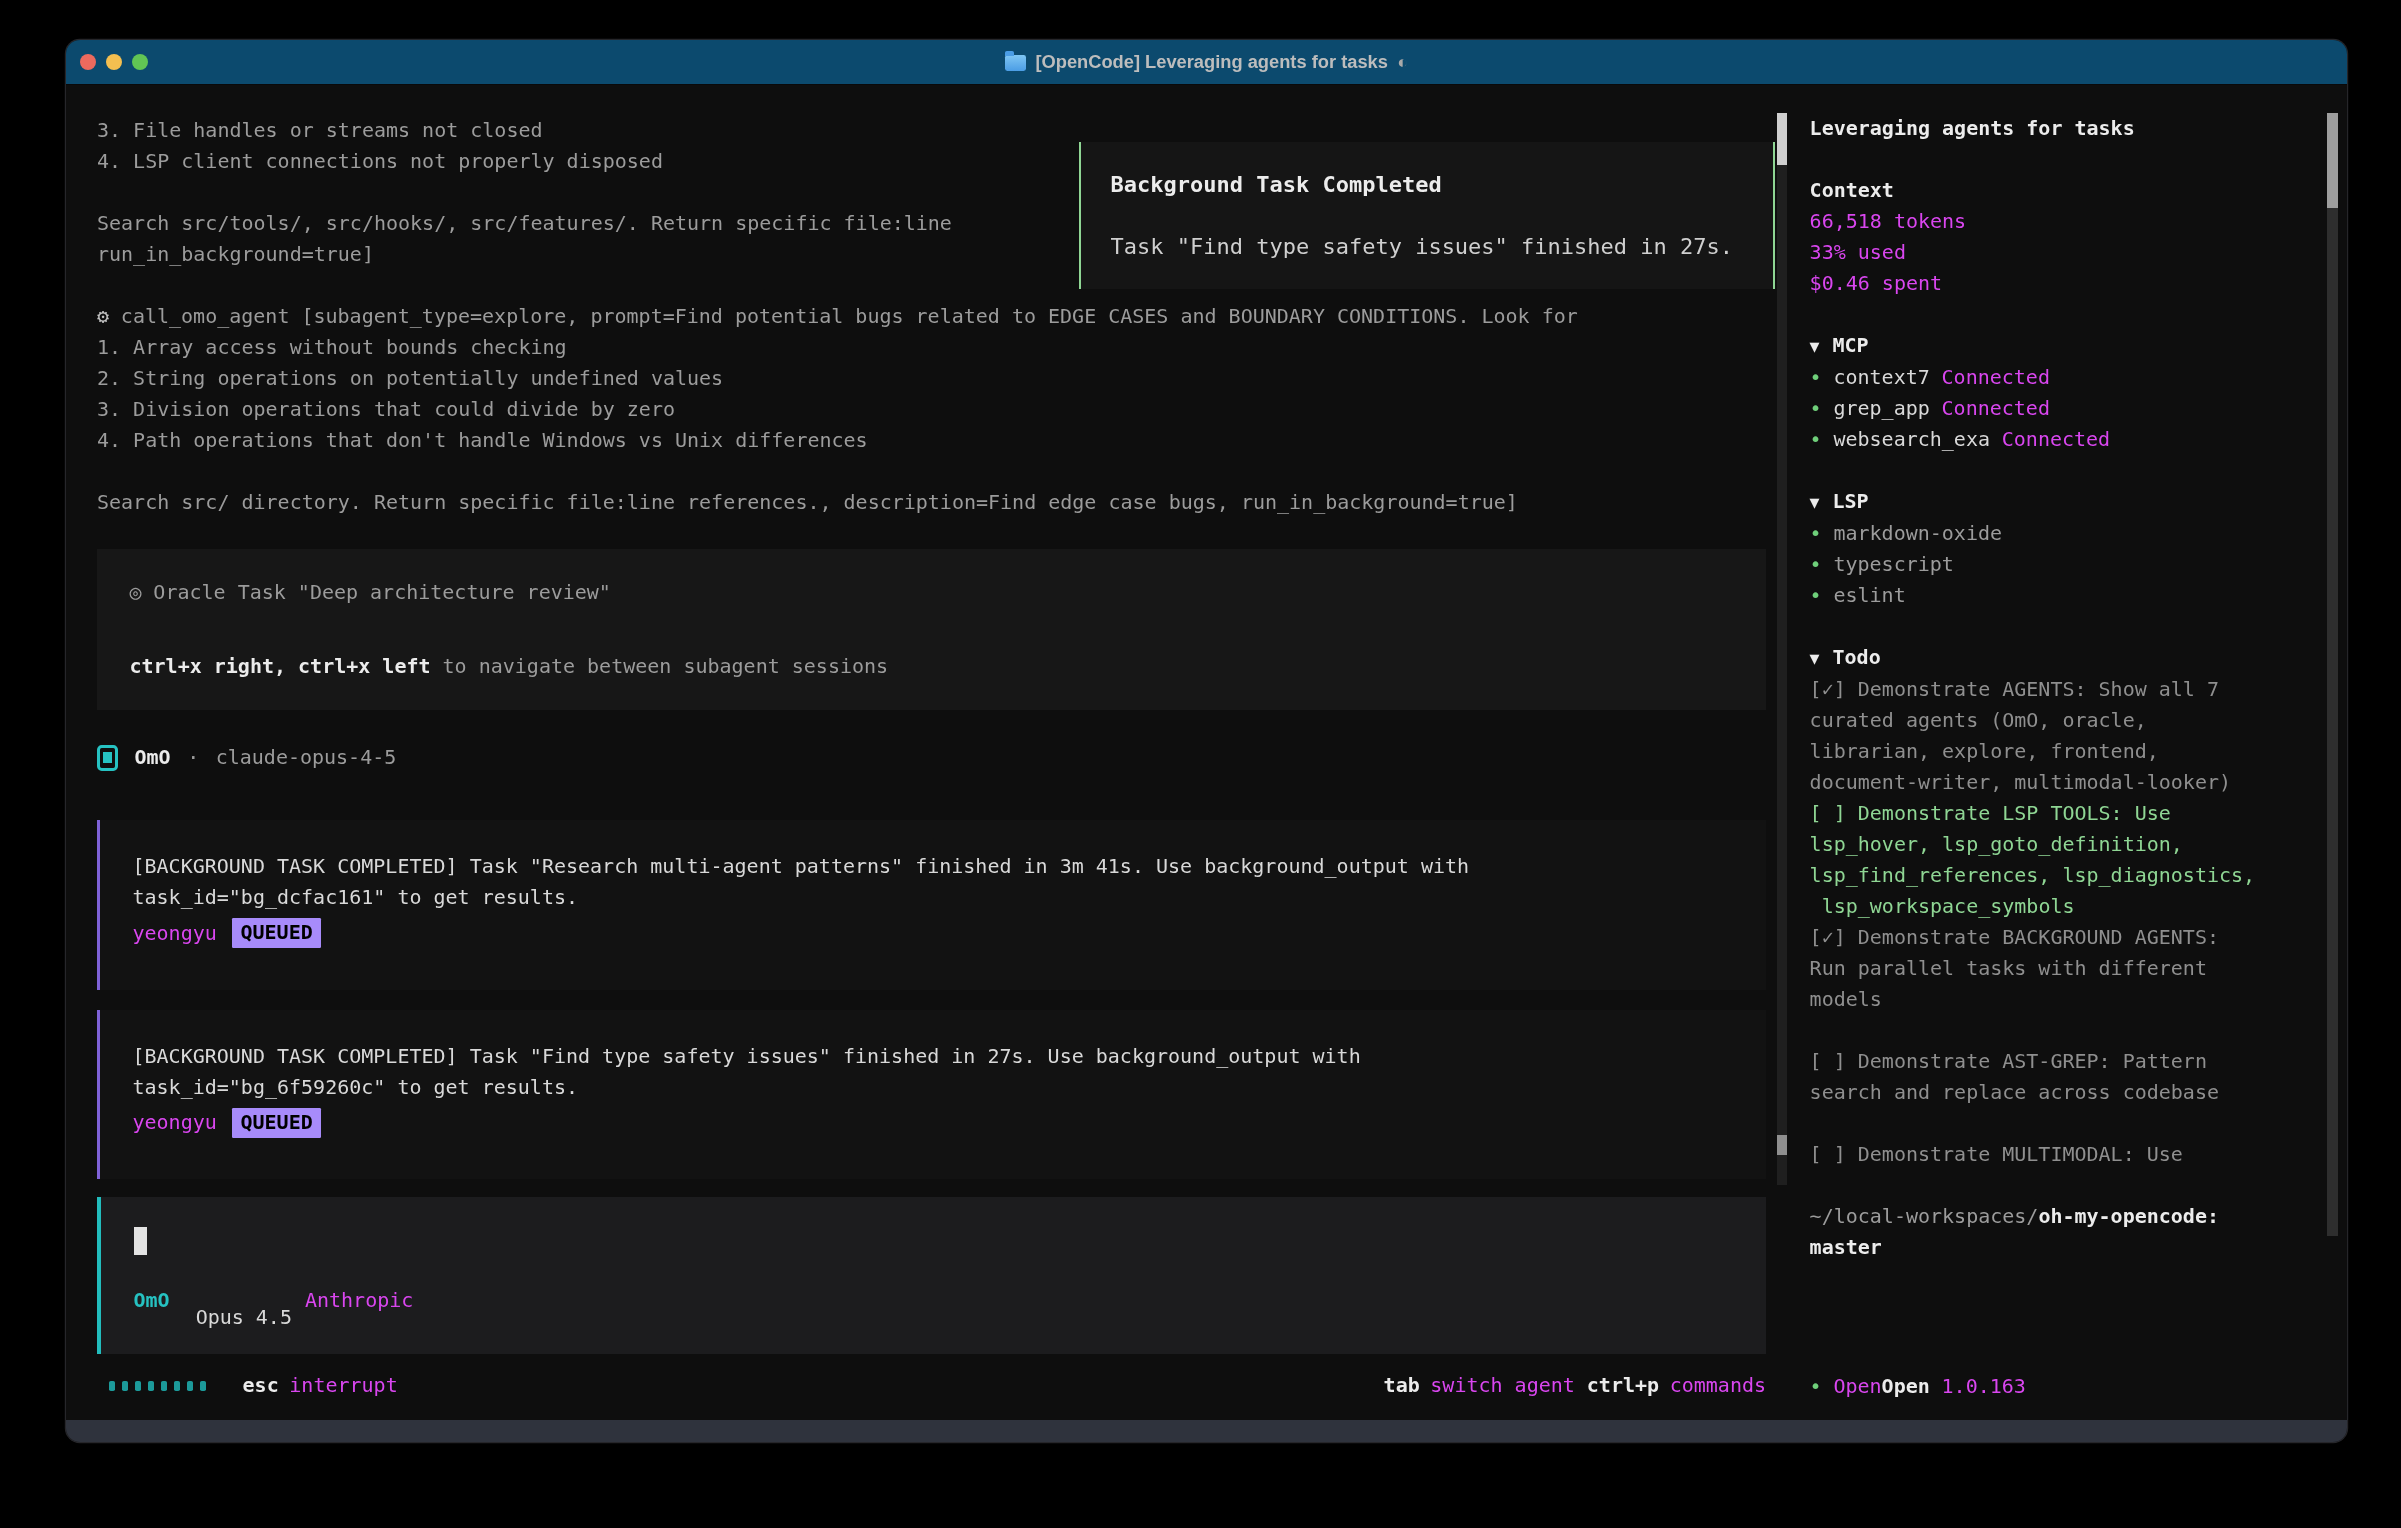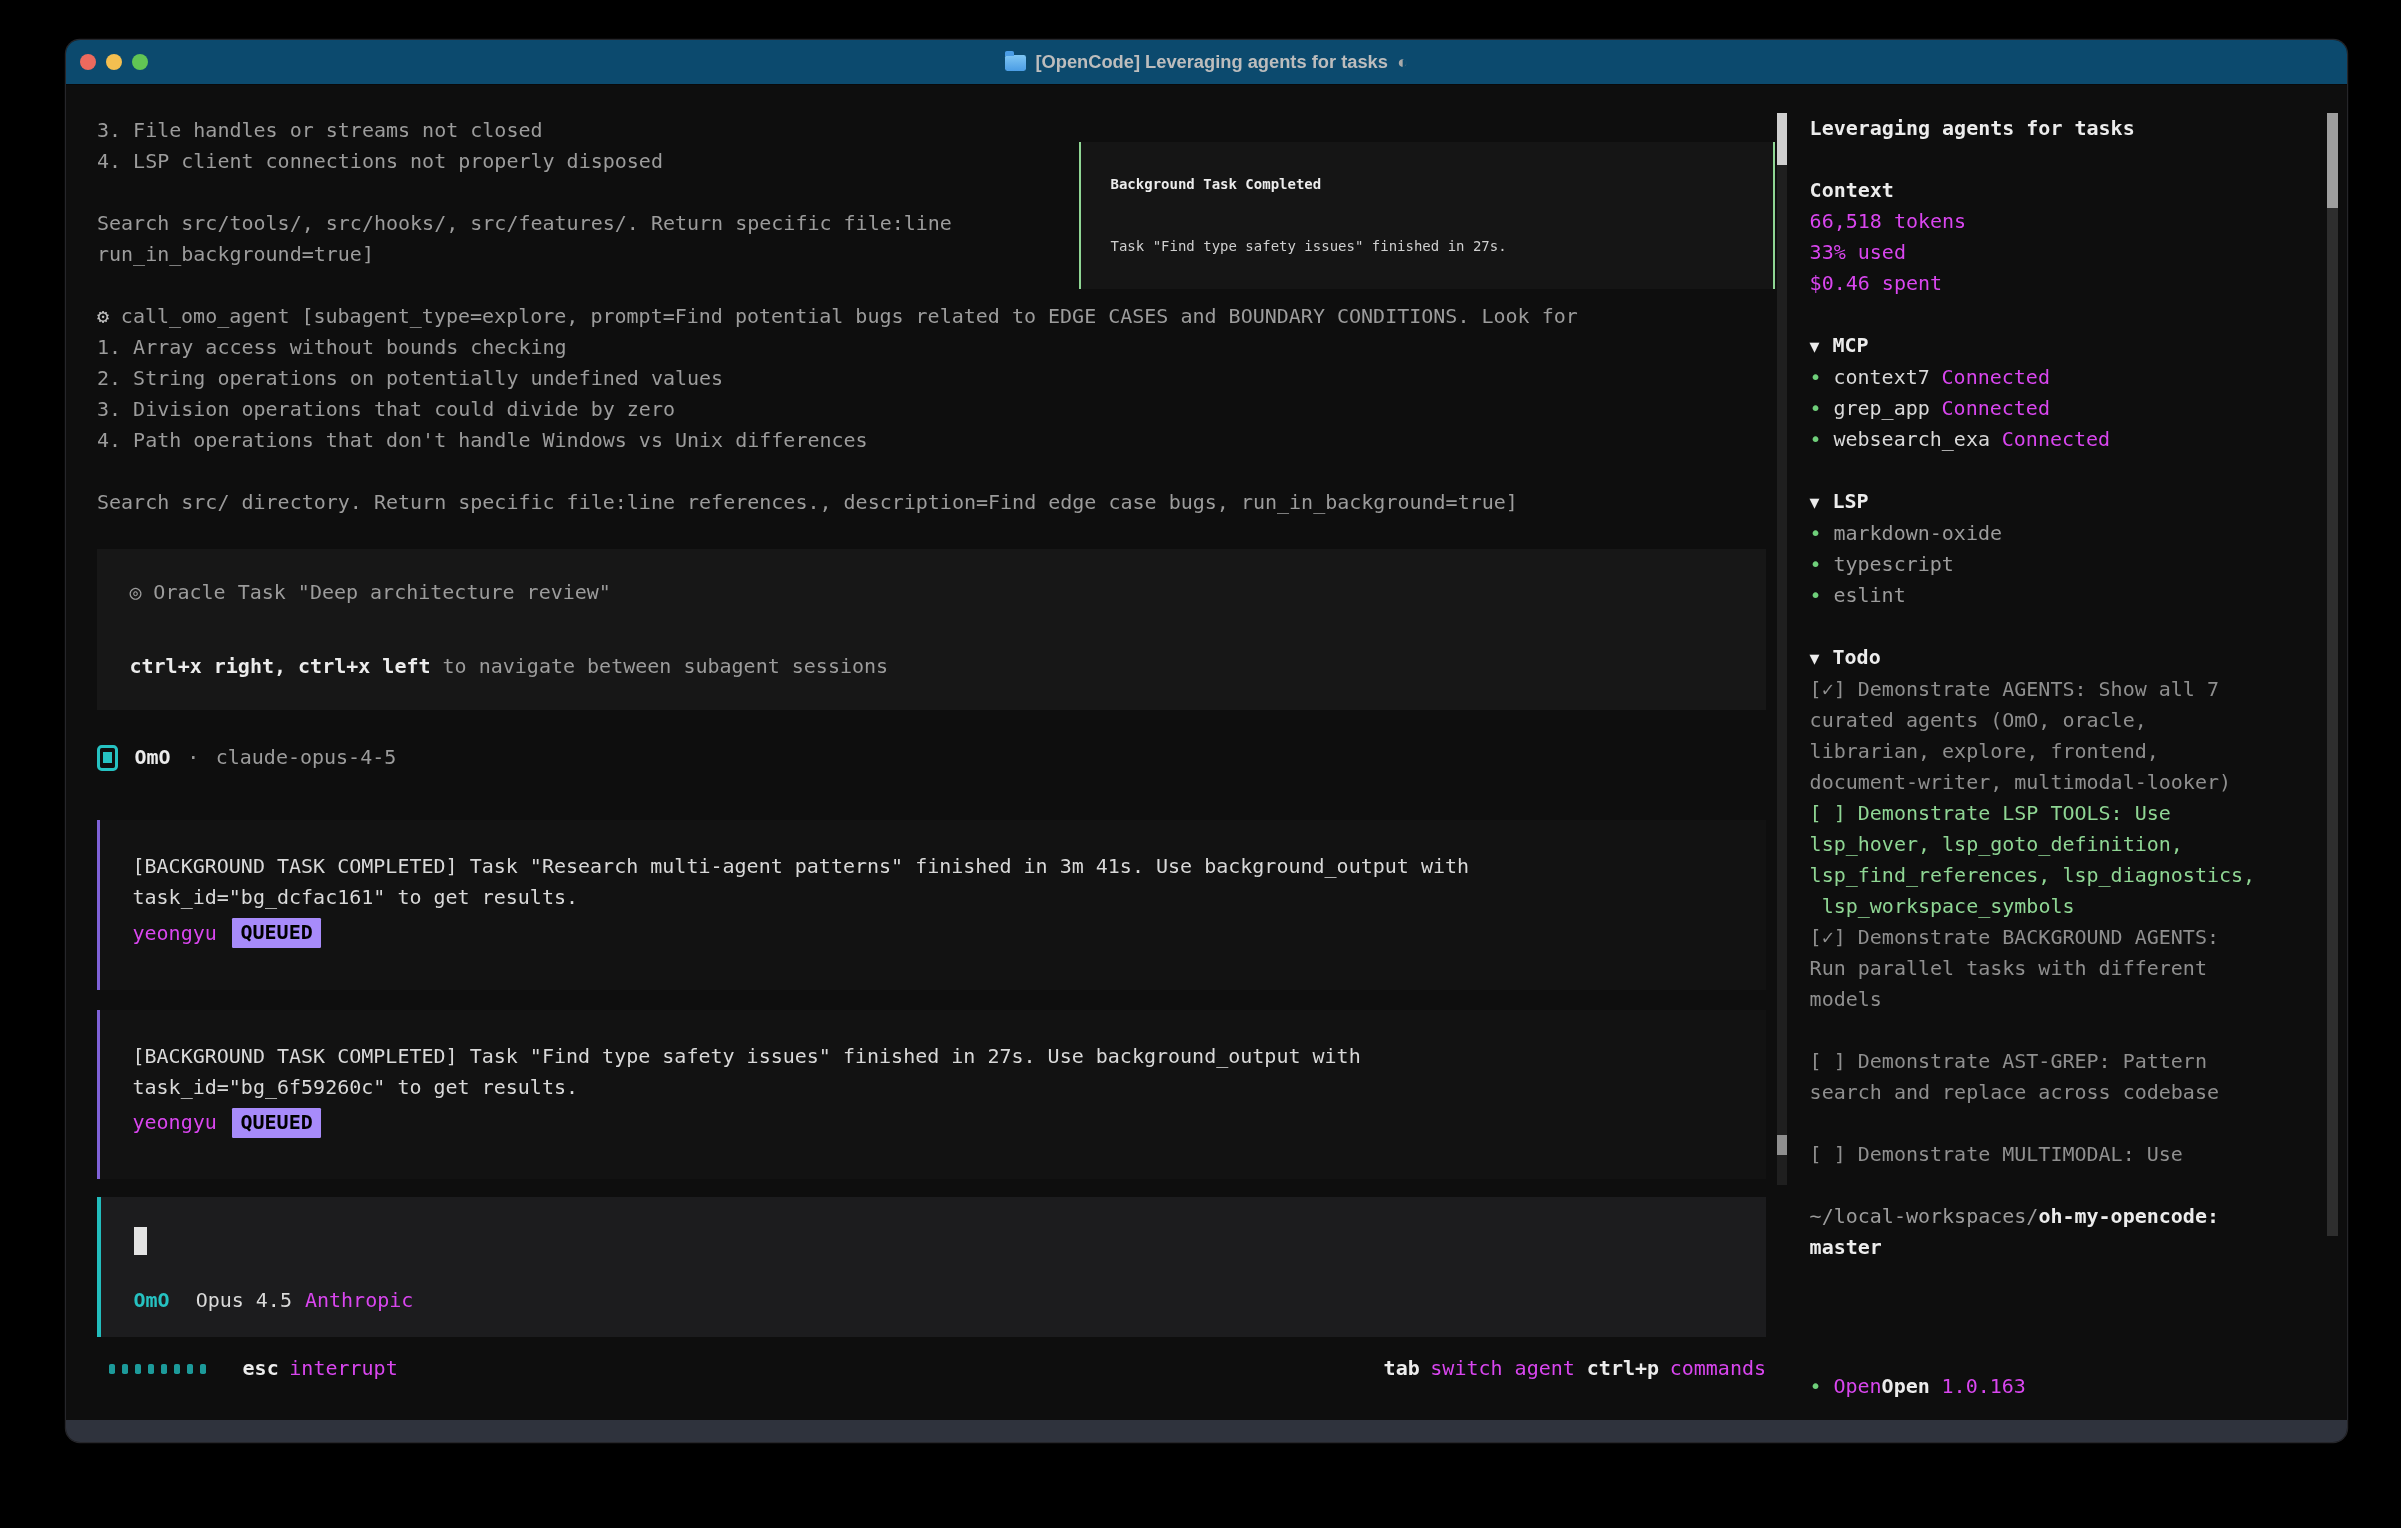--- a/index.html
+++ b/index.html
@@ -45,32 +45,32 @@
     padding:31px 32.5px 41px;margin-bottom:20px;}
   .taskbox.second{margin-bottom:17.7px;}
   .task-meta{margin-top:4.7px;display:flex;align-items:center;gap:15.4px;}
   .badge{background:#a78bfa;color:#000000;font-weight:bold;padding:0 8.3px;border-radius:1.2px;
     display:inline-block;line-height:29.5px;}
   
   .inputbox{background:#1c1c1e;border-left:4.1px solid #22bdbd;width:1669px;box-sizing:border-box;
     padding:27px 32.5px 21px;}
   .cursor{display:inline-block;width:13px;height:28px;background:#e3e3e3;vertical-align:middle;}
   .input-meta{margin-top:29.5px;display:flex;gap:0;}
-  .input-meta .m1{margin-left:26px;}
+  .input-meta .m1{margin-left:26px;margin-top:17px;}
   .input-meta .m2{margin-left:13px;}
   
   .statusrow{margin-top:16.5px;padding-left:12.4px;width:1669px;box-sizing:border-box;display:flex;align-items:center;}
   .dots{display:flex;gap:7.7px;align-items:center;margin-right:37px;}
   .dots i{display:block;width:5.3px;height:10px;border-radius:1.8px;background:#1c9a9a;}
   .kv{display:flex;gap:10.6px;align-items:baseline;}
   .statusrow .right{margin-left:auto;display:flex;gap:12px;}
   
   .notif{position:absolute;left:1013px;top:57px;width:696px;box-sizing:border-box;background:#151515;
     border-left:2.4px solid #8fd694;border-right:2.4px solid #8fd694;padding:27px 29.5px;
-    font-size:14px;line-height:31px;}
+    font-size:22px;line-height:31px;}
   .notif .body{margin-top:31px;color:#cfcfcf;}
   
   .m-scroll{position:absolute;right:9.5px;top:28px;width:9.5px;height:1072px;background:#1f1f1f;}
   .m-thumb-top{position:absolute;top:0;left:0;width:100%;height:52px;background:#cfcfcf;}
   .m-thumb-bot{position:absolute;top:1022px;left:0;width:100%;height:20px;background:#8f8f8f;}
   .sb-scroll{position:absolute;right:9.5px;top:28px;width:10.6px;height:1123px;background:#2e2e2e;}
   .sb-thumb{position:absolute;top:0;left:0;width:100%;height:95px;background:#9e9e9e;}
   
   .sb-block{width:461px;margin-bottom:31px;}
   .sb-h{color:#ececec;font-weight:bold;}

